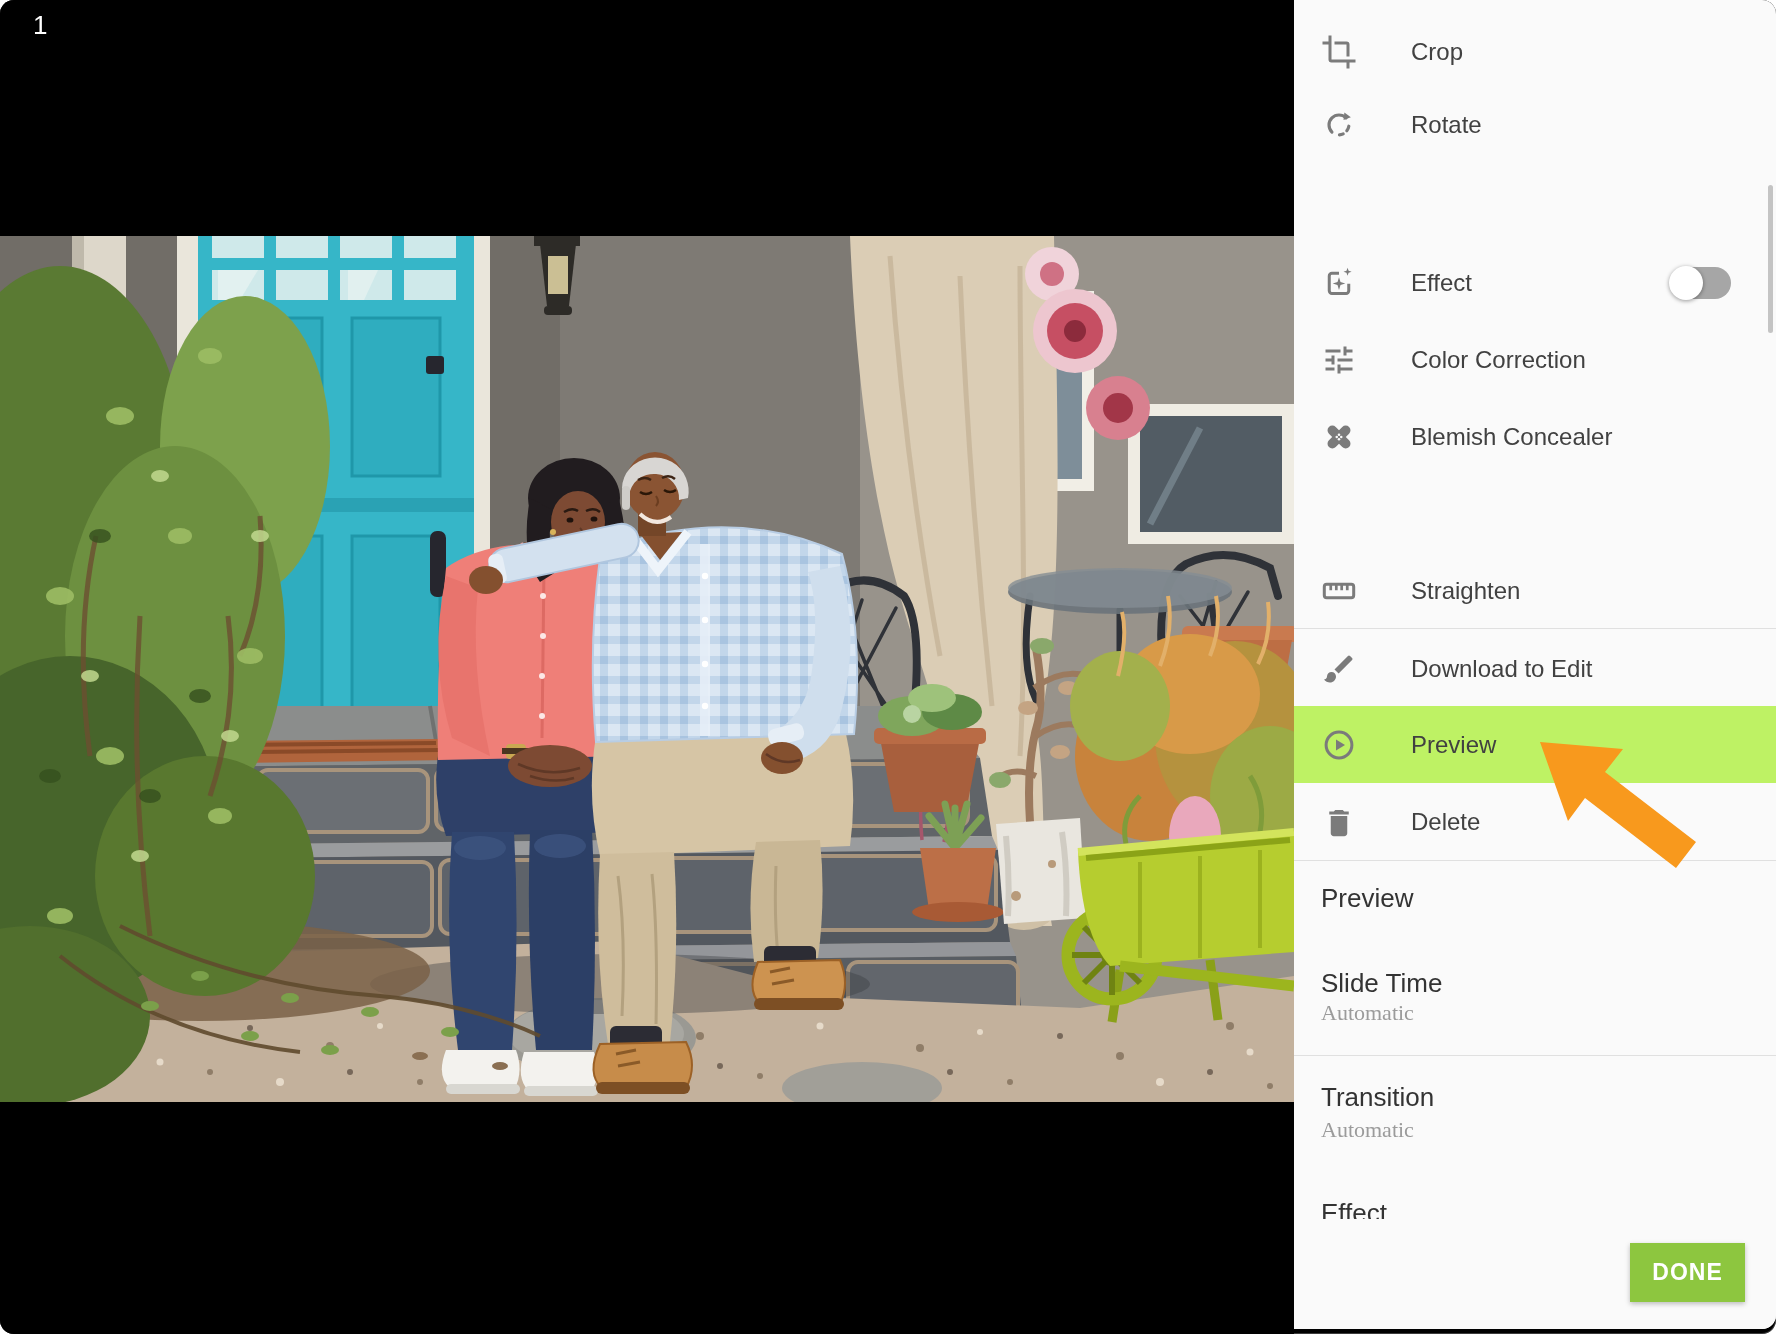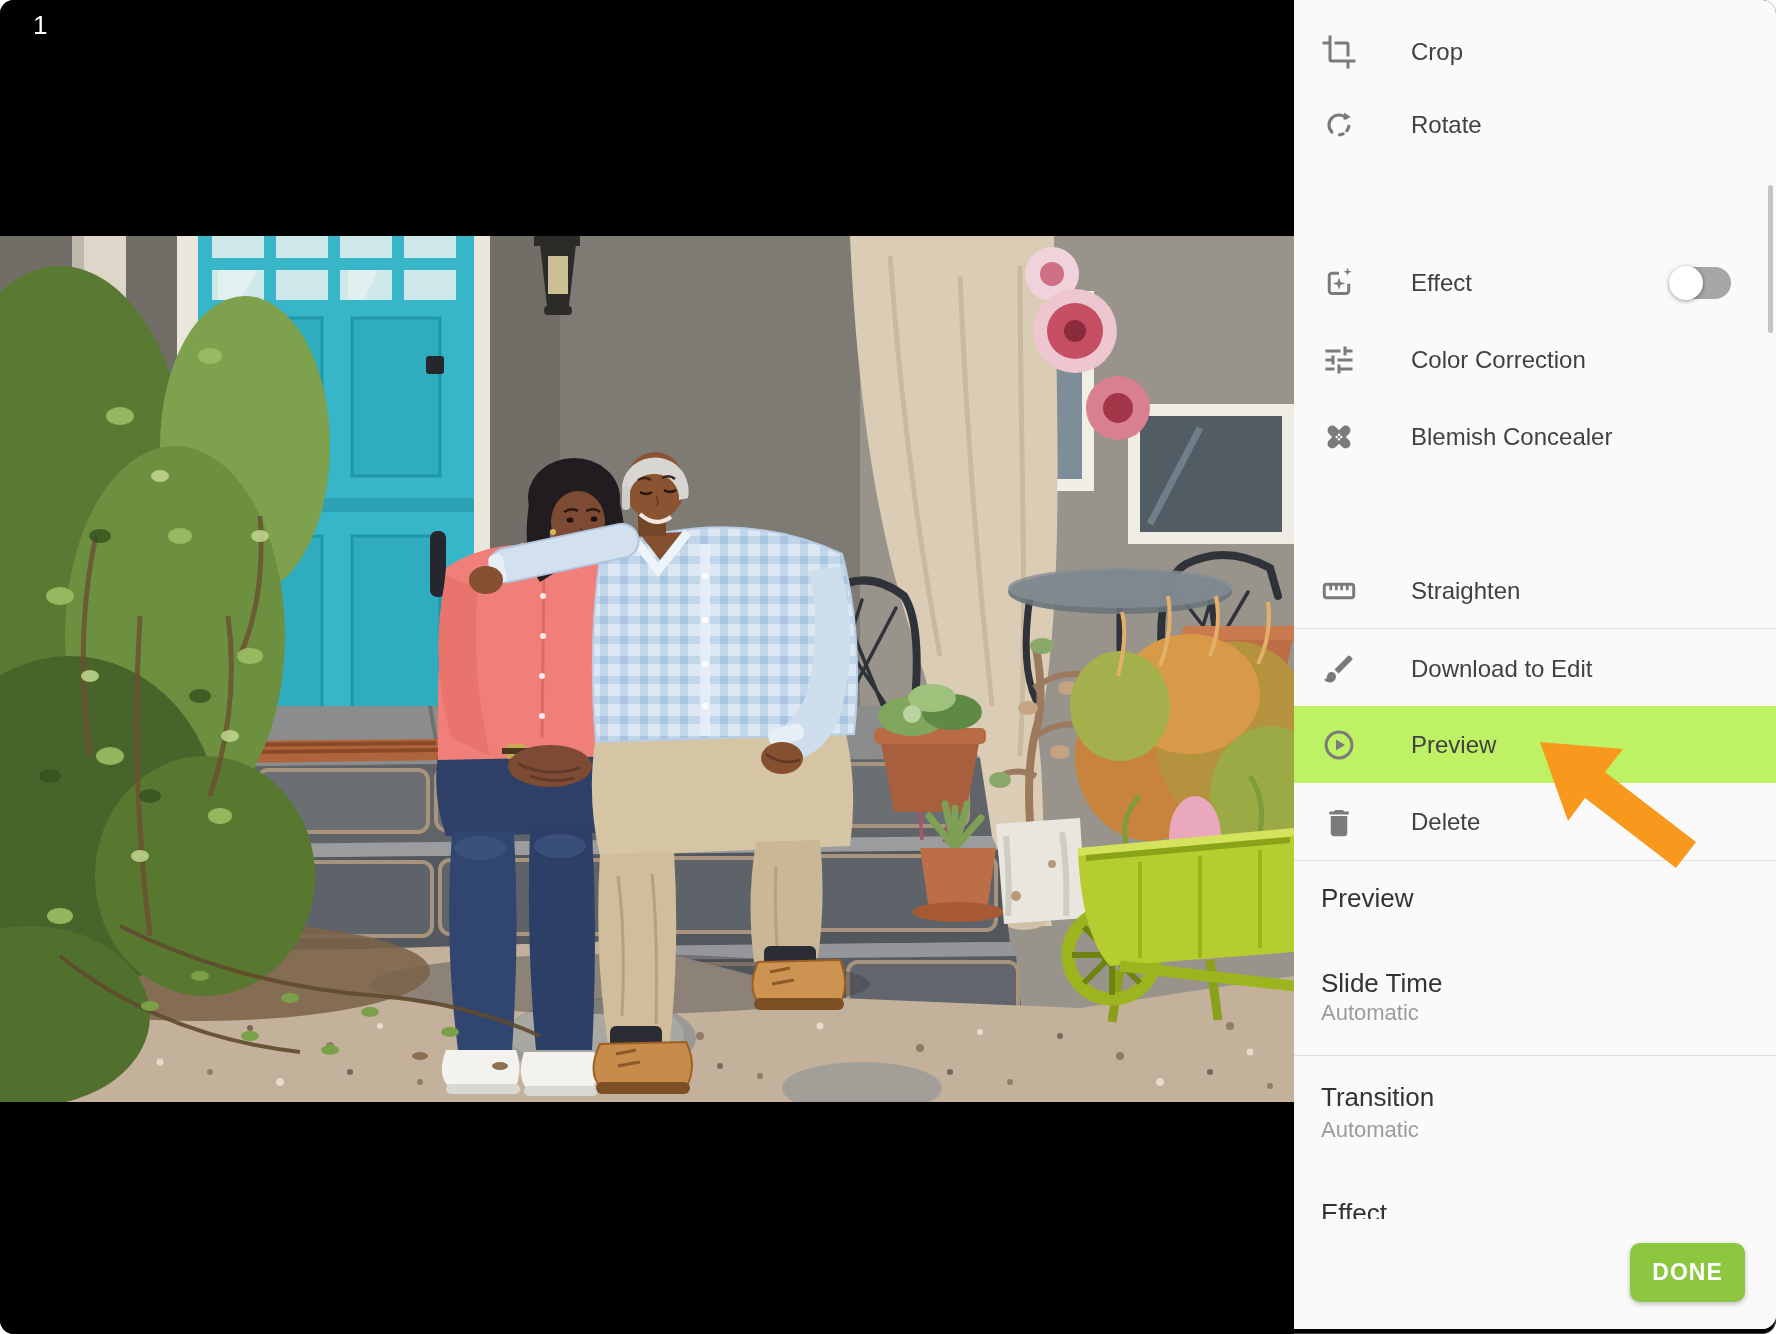--- a/index.html
+++ b/index.html
@@ -11,28 +11,28 @@
   .photo{position:absolute;left:0;top:236px;width:1294px;height:866px;}
   
   .panel{position:absolute;left:1294px;top:0;width:482px;height:1329px;background:#fafafa;border-bottom-right-radius:14px;overflow:hidden;}
   .item{position:absolute;left:0;width:482px;height:77px;display:flex;align-items:center;cursor:pointer;}
   .item .ic{width:36px;height:36px;margin-left:27px;flex:none;}
   .item .ic svg{display:block;width:36px;height:36px;}
   .item .lbl{margin-left:54px;font-size:24px;color:#414141;white-space:nowrap;}
   .item.highlighted{background:#bef264;}
   .divider{position:absolute;left:0;width:482px;height:1px;background:#e0e0e0;}
   .section-title{position:absolute;left:27px;font-size:26px;color:#333;cursor:pointer;}
-  .section-value{position:absolute;left:27px;font-size:22px;color:#9b9b9b;}
+  .section-value{position:absolute;left:27px;font-size:22px;color:#9b9b9b;font-family:Liberation Serif, serif;}
   
   .switch{margin-left:auto;margin-right:45px;position:relative;width:60px;height:32px;flex:none;cursor:pointer;}
   .switch .track{position:absolute;inset:0;background:#a6a6a6;border-radius:16px;}
   .switch .knob{position:absolute;left:-2px;top:-1px;width:34px;height:34px;background:#fff;border-radius:50%;box-shadow:0 1px 4px rgba(0,0,0,.4);}
   
   .bottom-bar{position:absolute;left:0;top:1219px;width:482px;height:110px;background:#fafafa;z-index:4;}
-  .done{position:absolute;right:31px;top:24px;width:115px;height:59px;background:#8dc63f;border:none;border-radius:10px;color:#fff;font-size:23px;font-weight:bold;letter-spacing:1px;box-shadow:0 2px 5px rgba(0,0,0,.25);font-family:inherit;cursor:pointer;}
+  .done{position:absolute;right:31px;top:24px;width:115px;height:59px;background:#8dc63f;border:none;border-radius:0;color:#fff;font-size:23px;font-weight:bold;letter-spacing:1px;box-shadow:0 2px 5px rgba(0,0,0,.25);font-family:inherit;cursor:pointer;}
   .arrow-overlay{position:absolute;left:0;top:0;width:482px;height:1329px;pointer-events:none;z-index:5;}
   .scroll-thumb{position:absolute;left:474px;top:185px;width:5px;height:148px;background:#c4c4c4;border-radius:3px;z-index:6;}
   .icon-gray{fill:#7b7b7b;}
 </style>
 </head>
 <body>
 
 <div class="window">
 
   <div class="stage">

